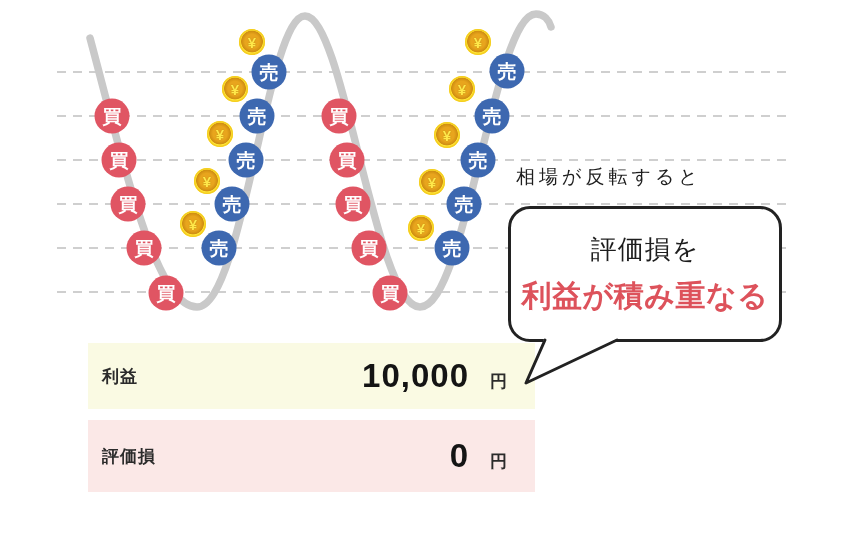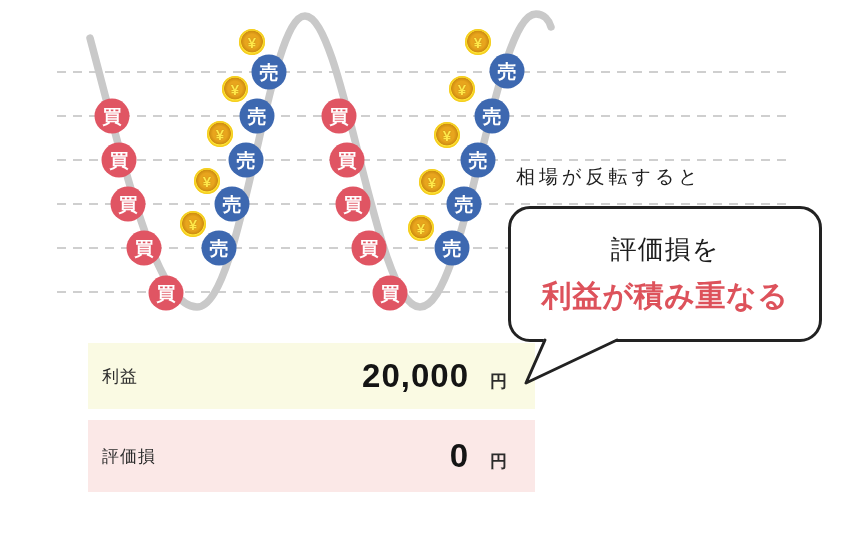--- a/index.html
+++ b/index.html
@@ -24,36 +24,36 @@
     box-shadow: inset 0 0 0 1.5px #f4cd22;
     display:flex; align-items:center; justify-content:center;
     color:#ffe84a; font-size:15px; font-weight:700; line-height:1;
     text-shadow:0 0 1px #a87708;
   }
   .annotation {
     position:absolute; left:516px; top:164px; z-index:3;
     font-size:19px; letter-spacing:4px; color:#1d1d1d; white-space:nowrap;
   }
   .bubble {
-    position:absolute; left:508px; top:206px; width:314px; height:136px;
+    position:absolute; left:508px; top:206px; width:274px; height:136px;
     box-sizing:border-box; background:#fff; border:3px solid #222222;
     border-radius:22px; z-index:5;
     display:flex; flex-direction:column; align-items:center; justify-content:center;
     text-align:center; line-height:1.3;
   }
   .bubble .bline  { font-size:26px; color:#1d1d1d; letter-spacing:1px; white-space:nowrap; }
   .bubble .bline3 { font-size:30px; font-weight:700; color:var(--accent-red,#dd525b); letter-spacing:0.5px; margin-top:10px; white-space:nowrap; }
   .tail-svg { position:absolute; left:0; top:0; z-index:6; pointer-events:none; }
   .row {
     position:absolute; left:88px; width:447px; box-sizing:border-box; z-index:1;
     display:flex; align-items:center; padding:0 28px 0 14px;
   }
   .row.profit { top:343px; height:66px; background:var(--profit-bg,#fafae3); }
   .row.loss   { top:420px; height:72px; background:var(--loss-bg,#fbe8e7); }
-  .row .rlabel { font-size:17px; font-weight:400; color:#2b2b2b; letter-spacing:1px; }
+  .row .rlabel { font-size:17px; font-weight:700; color:#2b2b2b; letter-spacing:1px; }
   .amount { margin-left:auto; display:flex; align-items:baseline; }
   .amount .value { font-size:33px; font-weight:600; color:#141414; letter-spacing:1px; }
   .amount .unit  { font-size:17px; font-weight:700; color:#2b2b2b; margin-left:21px; }
 </style>
 </head>
 <body>
 
 <div class="stage">
 
   <svg class="layer" width="850" height="542">
@@ -108,21 +108,21 @@
     <div class="bline3">利益が積み重なる</div>
   </div>
   <svg class="tail-svg" width="850" height="542">
     <polygon points="544,339 526,384 617,339" fill="#ffffff"></polygon>
     <polyline points="545,340 526,383 617,340" fill="none" stroke="#222222" stroke-width="3" stroke-linejoin="round" stroke-linecap="round"></polyline>
   </svg>
 
   <div class="row profit">
     <span class="rlabel">利益</span>
     <span class="amount">
-      <span class="value">20,000</span>
+      <span class="value">10,000</span>
       <span class="unit">円</span>
     </span>
   </div>
 
   <div class="row loss">
     <span class="rlabel">評価損</span>
     <span class="amount">
       <span class="value">0</span>
       <span class="unit">円</span>
     </span>

